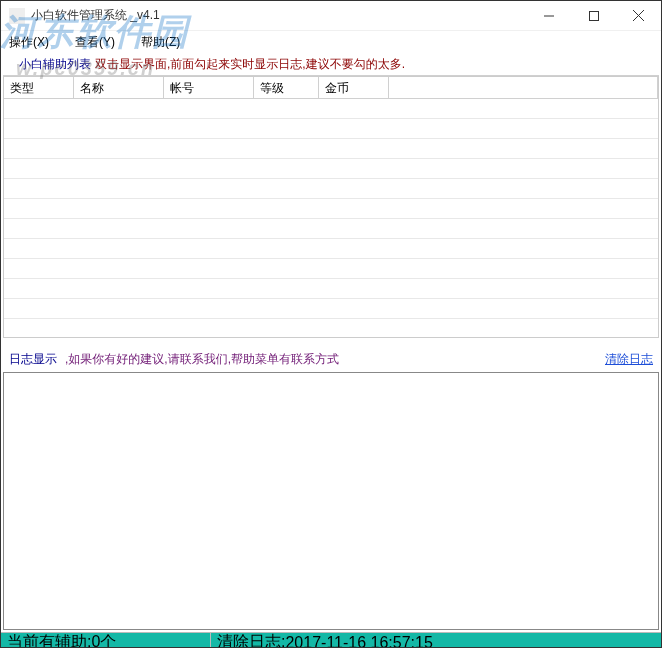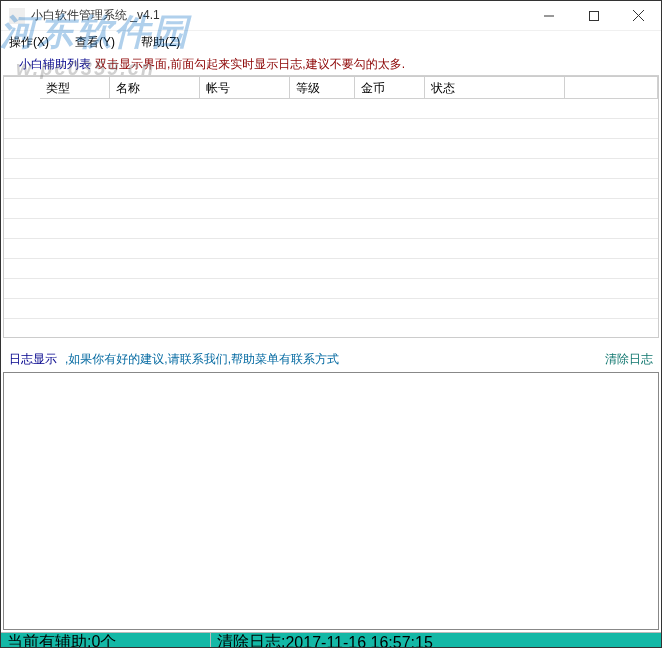--- a/index.html
+++ b/index.html
@@ -57,21 +57,20 @@
   margin: 0 2px;
   height: 262px;
   overflow: hidden;
   background: #fff;
 }
 .grid-header {
   display: flex;
   background: #fff;
   border-bottom: 1px solid #d0d0d0;
   height: 22px;
-  margin-left: 36px;
 }
 .grid-header .col {
   border-right: 1px solid #d0d0d0;
   padding: 3px 6px;
   overflow: hidden;
   white-space: nowrap;
 }
 .grid-body { height: 240px; }
 .grid-row {
   display: flex;
@@ -79,22 +78,22 @@
   border-bottom: 1px solid #e8e8e8;
 }
 .log-header {
   height: 22px;
   display: flex;
   align-items: center;
   padding: 0 8px;
   margin-top: 10px;
 }
 .log-title { color: #00008B; }
-.log-hint { color: #0369a1; margin-left: 8px; }
-.log-clear { margin-left: auto; color: #0f766e; cursor: pointer; }
+.log-hint { color: #701a75; margin-left: 8px; }
+.log-clear { margin-left: auto; color: #1d4ed8; text-decoration: underline; cursor: pointer; }
 .log-box {
   border: 1px solid #888;
   margin: 2px;
   height: 258px;
   background: #fff;
 }
 .statusbar {
   height: 20px;
   border-top: 1px solid #bbb;
   display: flex;
@@ -170,21 +169,20 @@
 
 <div class="divider"></div>
 
 <div class="table-wrap">
   <div class="grid-header">
     <div class="col c0">类型</div>
     <div class="col c2">名称</div>
     <div class="col c1">帐号</div>
     <div class="col c3">等级</div>
     <div class="col c4">金币</div>
-    <div class="col c5">状态</div>
     <div class="col c7"></div>
   </div>
   <div class="grid-body">
     <div class="grid-row"></div>
     <div class="grid-row"></div>
     <div class="grid-row"></div>
     <div class="grid-row"></div>
     <div class="grid-row"></div>
     <div class="grid-row"></div>
     <div class="grid-row"></div>

